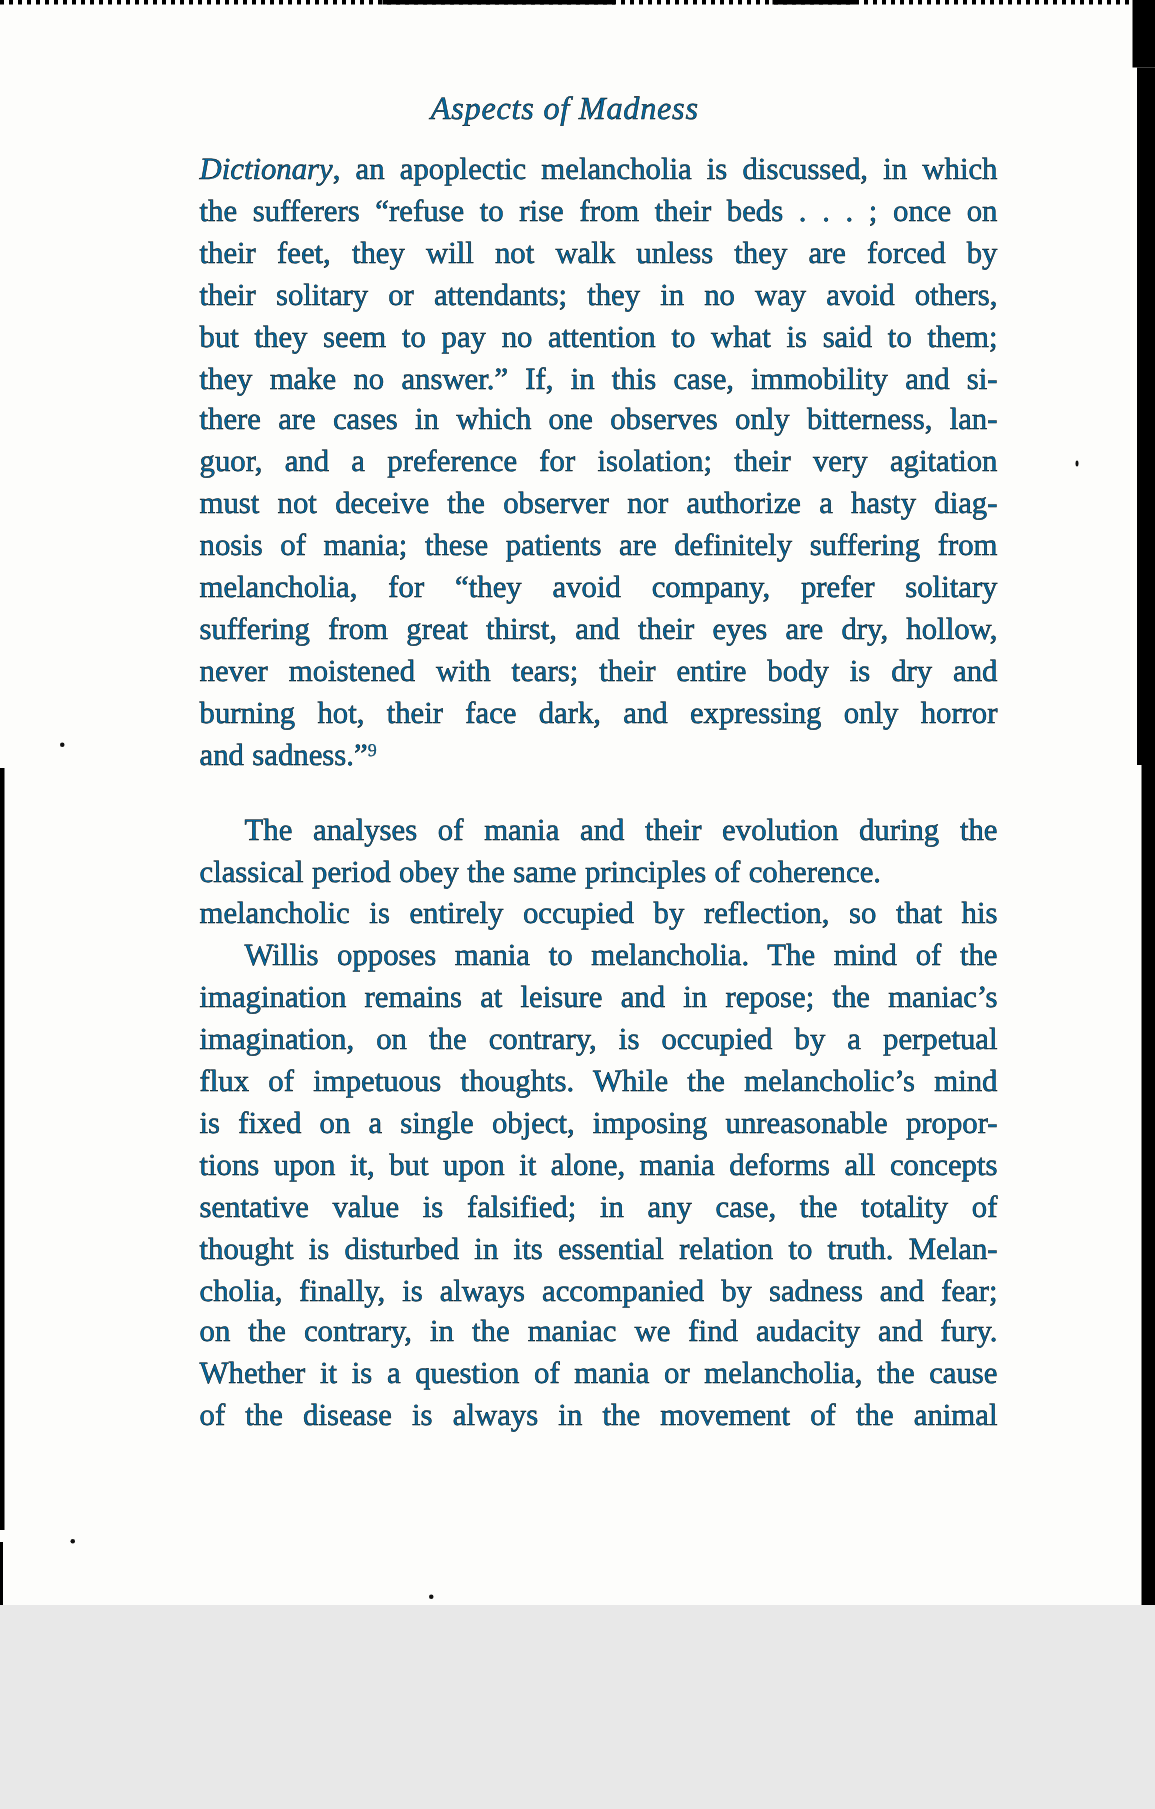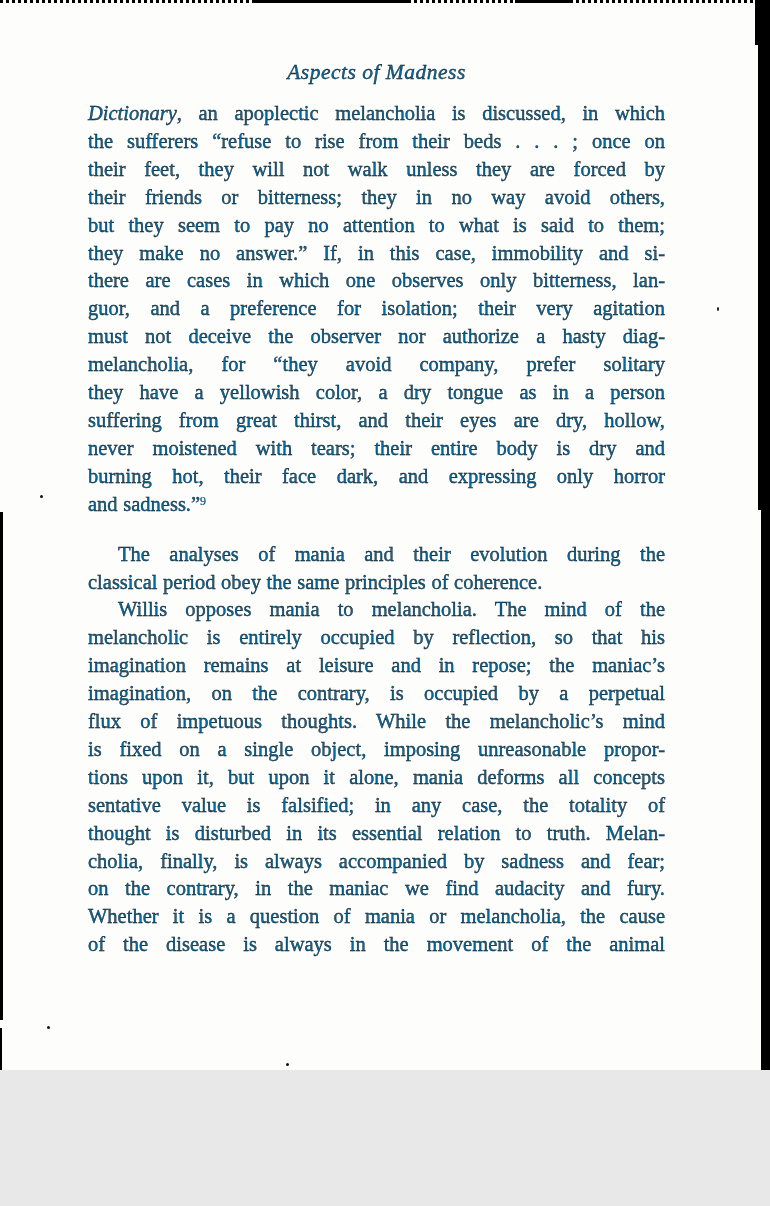--- a/index.html
+++ b/index.html
@@ -20,20 +20,21 @@
   .body-text{
     position:absolute;top:100px;left:88px;width:577px;
     font-size:20.5px;line-height:27.9px;
   }
   .paragraph{margin:0;}
   .paragraph.space-before{margin-top:22px;}
   .line{
     text-align:justify;
     text-align-last:justify;
     word-spacing:0.5px;
+    margin-left:45px;
   }
   .line.last{text-align-last:left;}
   .line.indent{text-indent:30px;}
   .line i{font-style:italic;}
   .line sup{
     font-size:12px;line-height:0;vertical-align:6px;
     -webkit-text-stroke:0.2px #0e0c0a;
   }
   .folio{
     position:absolute;top:1070px;left:100px;width:577px;
@@ -90,40 +91,40 @@
   <div class="speck speck-4"></div>
   <div class="speck speck-5"></div>
 
   <div class="running-head">Aspects of Madness</div>
 
   <div class="body-text">
       <div class="paragraph">
         <div class="line"><i>Dictionary</i>, an apoplectic melancholia is discussed, in which</div>
         <div class="line">the sufferers “refuse to rise from their beds . . . ; once on</div>
         <div class="line">their feet, they will not walk unless they are forced by</div>
-        <div class="line">their friends or bitterness; they in no way avoid others,</div>
+        <div class="line">their solitary or attendants; they in no way avoid others,</div>
         <div class="line">but they seem to pay no attention to what is said to them;</div>
         <div class="line">they make no answer.” If, in this case, immobility and si-</div>
         <div class="line">there are cases in which one observes only bitterness, lan-</div>
         <div class="line">guor, and a preference for isolation; their very agitation</div>
         <div class="line">must not deceive the observer nor authorize a hasty diag-</div>
+        <div class="line">nosis of mania; these patients are definitely suffering from</div>
         <div class="line">melancholia, for “they avoid company, prefer solitary</div>
-        <div class="line">they have a yellowish color, a dry tongue as in a person</div>
         <div class="line">suffering from great thirst, and their eyes are dry, hollow,</div>
         <div class="line">never moistened with tears; their entire body is dry and</div>
         <div class="line">burning hot, their face dark, and expressing only horror</div>
         <div class="line last">and sadness.”<sup>9</sup></div>
       </div>
       <div class="paragraph space-before">
         <div class="line indent">The analyses of mania and their evolution during the</div>
         <div class="line last">classical period obey the same principles of coherence.</div>
       </div>
       <div class="paragraph">
+        <div class="line">melancholic is entirely occupied by reflection, so that his</div>
         <div class="line indent">Willis opposes mania to melancholia. The mind of the</div>
-        <div class="line">melancholic is entirely occupied by reflection, so that his</div>
         <div class="line">imagination remains at leisure and in repose; the maniac’s</div>
         <div class="line">imagination, on the contrary, is occupied by a perpetual</div>
         <div class="line">flux of impetuous thoughts. While the melancholic’s mind</div>
         <div class="line">is fixed on a single object, imposing unreasonable propor-</div>
         <div class="line">tions upon it, but upon it alone, mania deforms all concepts</div>
         <div class="line">sentative value is falsified; in any case, the totality of</div>
         <div class="line">thought is disturbed in its essential relation to truth. Melan-</div>
         <div class="line">cholia, finally, is always accompanied by sadness and fear;</div>
         <div class="line">on the contrary, in the maniac we find audacity and fury.</div>
         <div class="line">Whether it is a question of mania or melancholia, the cause</div>

